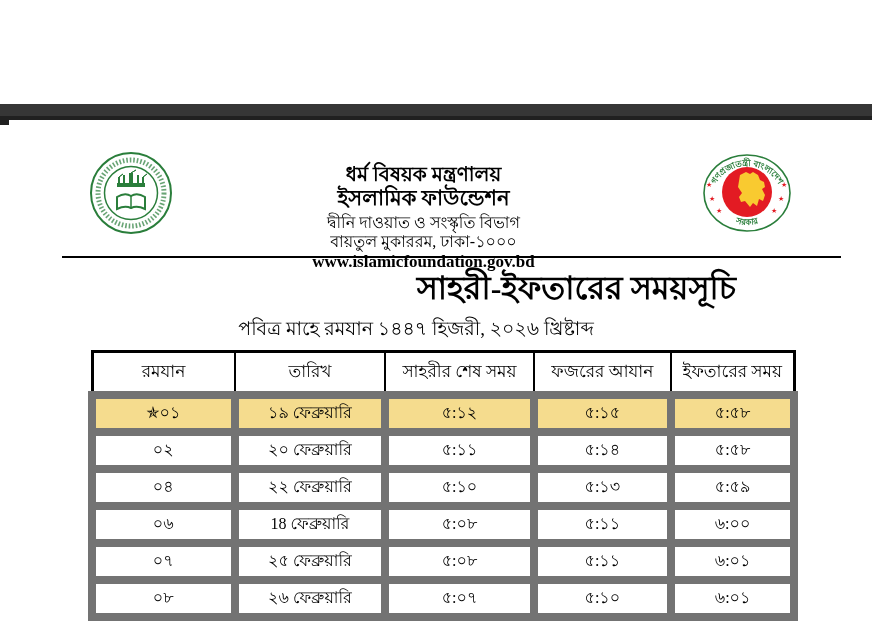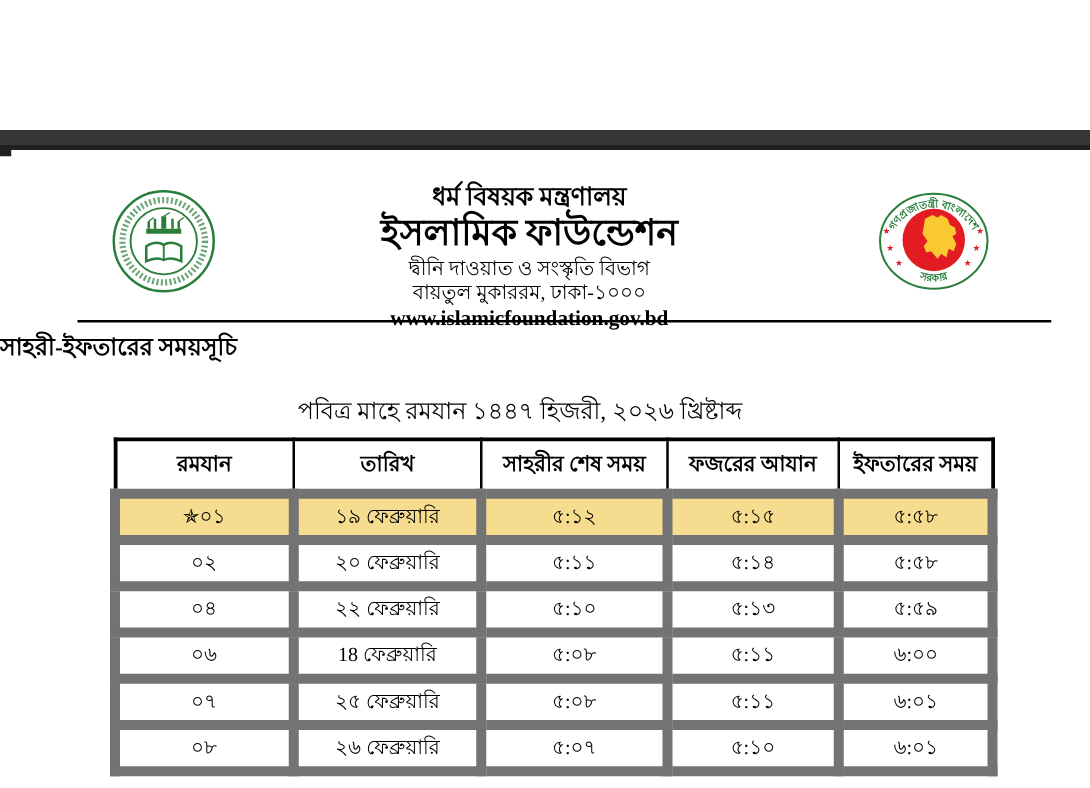--- a/index.html
+++ b/index.html
@@ -7,44 +7,44 @@
     width:872px;height:630px;overflow:hidden;position:relative;
     background:#ffffff;
     font-family:"Liberation Serif","DejaVu Serif",serif;
     color:#000;
   }
   
   .top-band{position:absolute;top:104px;left:0;width:872px;height:12px;background:#363636;border-bottom:4px solid #202020;}
   .band-notch{position:absolute;top:120px;left:0;width:9px;height:5px;background:#202020;}
 
   
-  .letterhead{position:absolute;top:147px;left:0;width:847px;text-align:center;line-height:1.12;}
+  .letterhead{position:absolute;top:163px;left:0;width:847px;text-align:center;line-height:1.12;}
   .lh-ministry{font-size:20px;font-weight:bold;}
-  .lh-org{font-size:29px;font-weight:bold;margin-top:2px;}
+  .lh-org{font-size:21px;font-weight:bold;margin-top:2px;}
   .lh-division{font-size:16px;margin-top:3px;}
   .lh-address{font-size:16px;margin-top:1px;}
   .lh-site{font-size:17px;font-weight:bold;font-family:Liberation Serif, serif;margin-top:1px;}
 
   .logo{position:absolute;}
   .logo-left{top:150px;left:88px;width:86px;height:86px;}
   .logo-right{top:153px;left:702px;width:90px;height:80px;}
 
   .divider{position:absolute;top:256px;left:62px;width:779px;height:0;border-top:2px solid #000;}
 
-  .doc-title{position:absolute;top:263px;left:0;width:736px;text-align:left;font-size:19px;font-weight:bold;}
+  .doc-title{position:absolute;top:263px;left:0;width:736px;text-align:right;font-size:32px;font-weight:bold;}
   .doc-subtitle{position:absolute;top:314px;left:0;width:832px;text-align:center;font-size:19px;}
 
   
   table.schedule{
     position:absolute;top:350px;left:88px;width:710px;
     border-collapse:collapse;table-layout:fixed;
     border:3px solid #000;text-align:center;
   }
   table.schedule th{
-    border:2px solid #000;height:38px;font-size:17px;font-weight:bold;padding:0 2px;background:#fff;
+    border:2px solid #000;height:38px;font-size:17px;font-weight:normal;padding:0 2px;background:#fff;
   }
   table.schedule td{
     border:8px solid #737373;height:21px;font-size:16px;padding:1px 2px;background:#fff;
   }
   table.schedule tr.hl td{background:#f5dc8e;}
 </style>
 </head>
 <body>
 
 <div class="top-band"></div>

